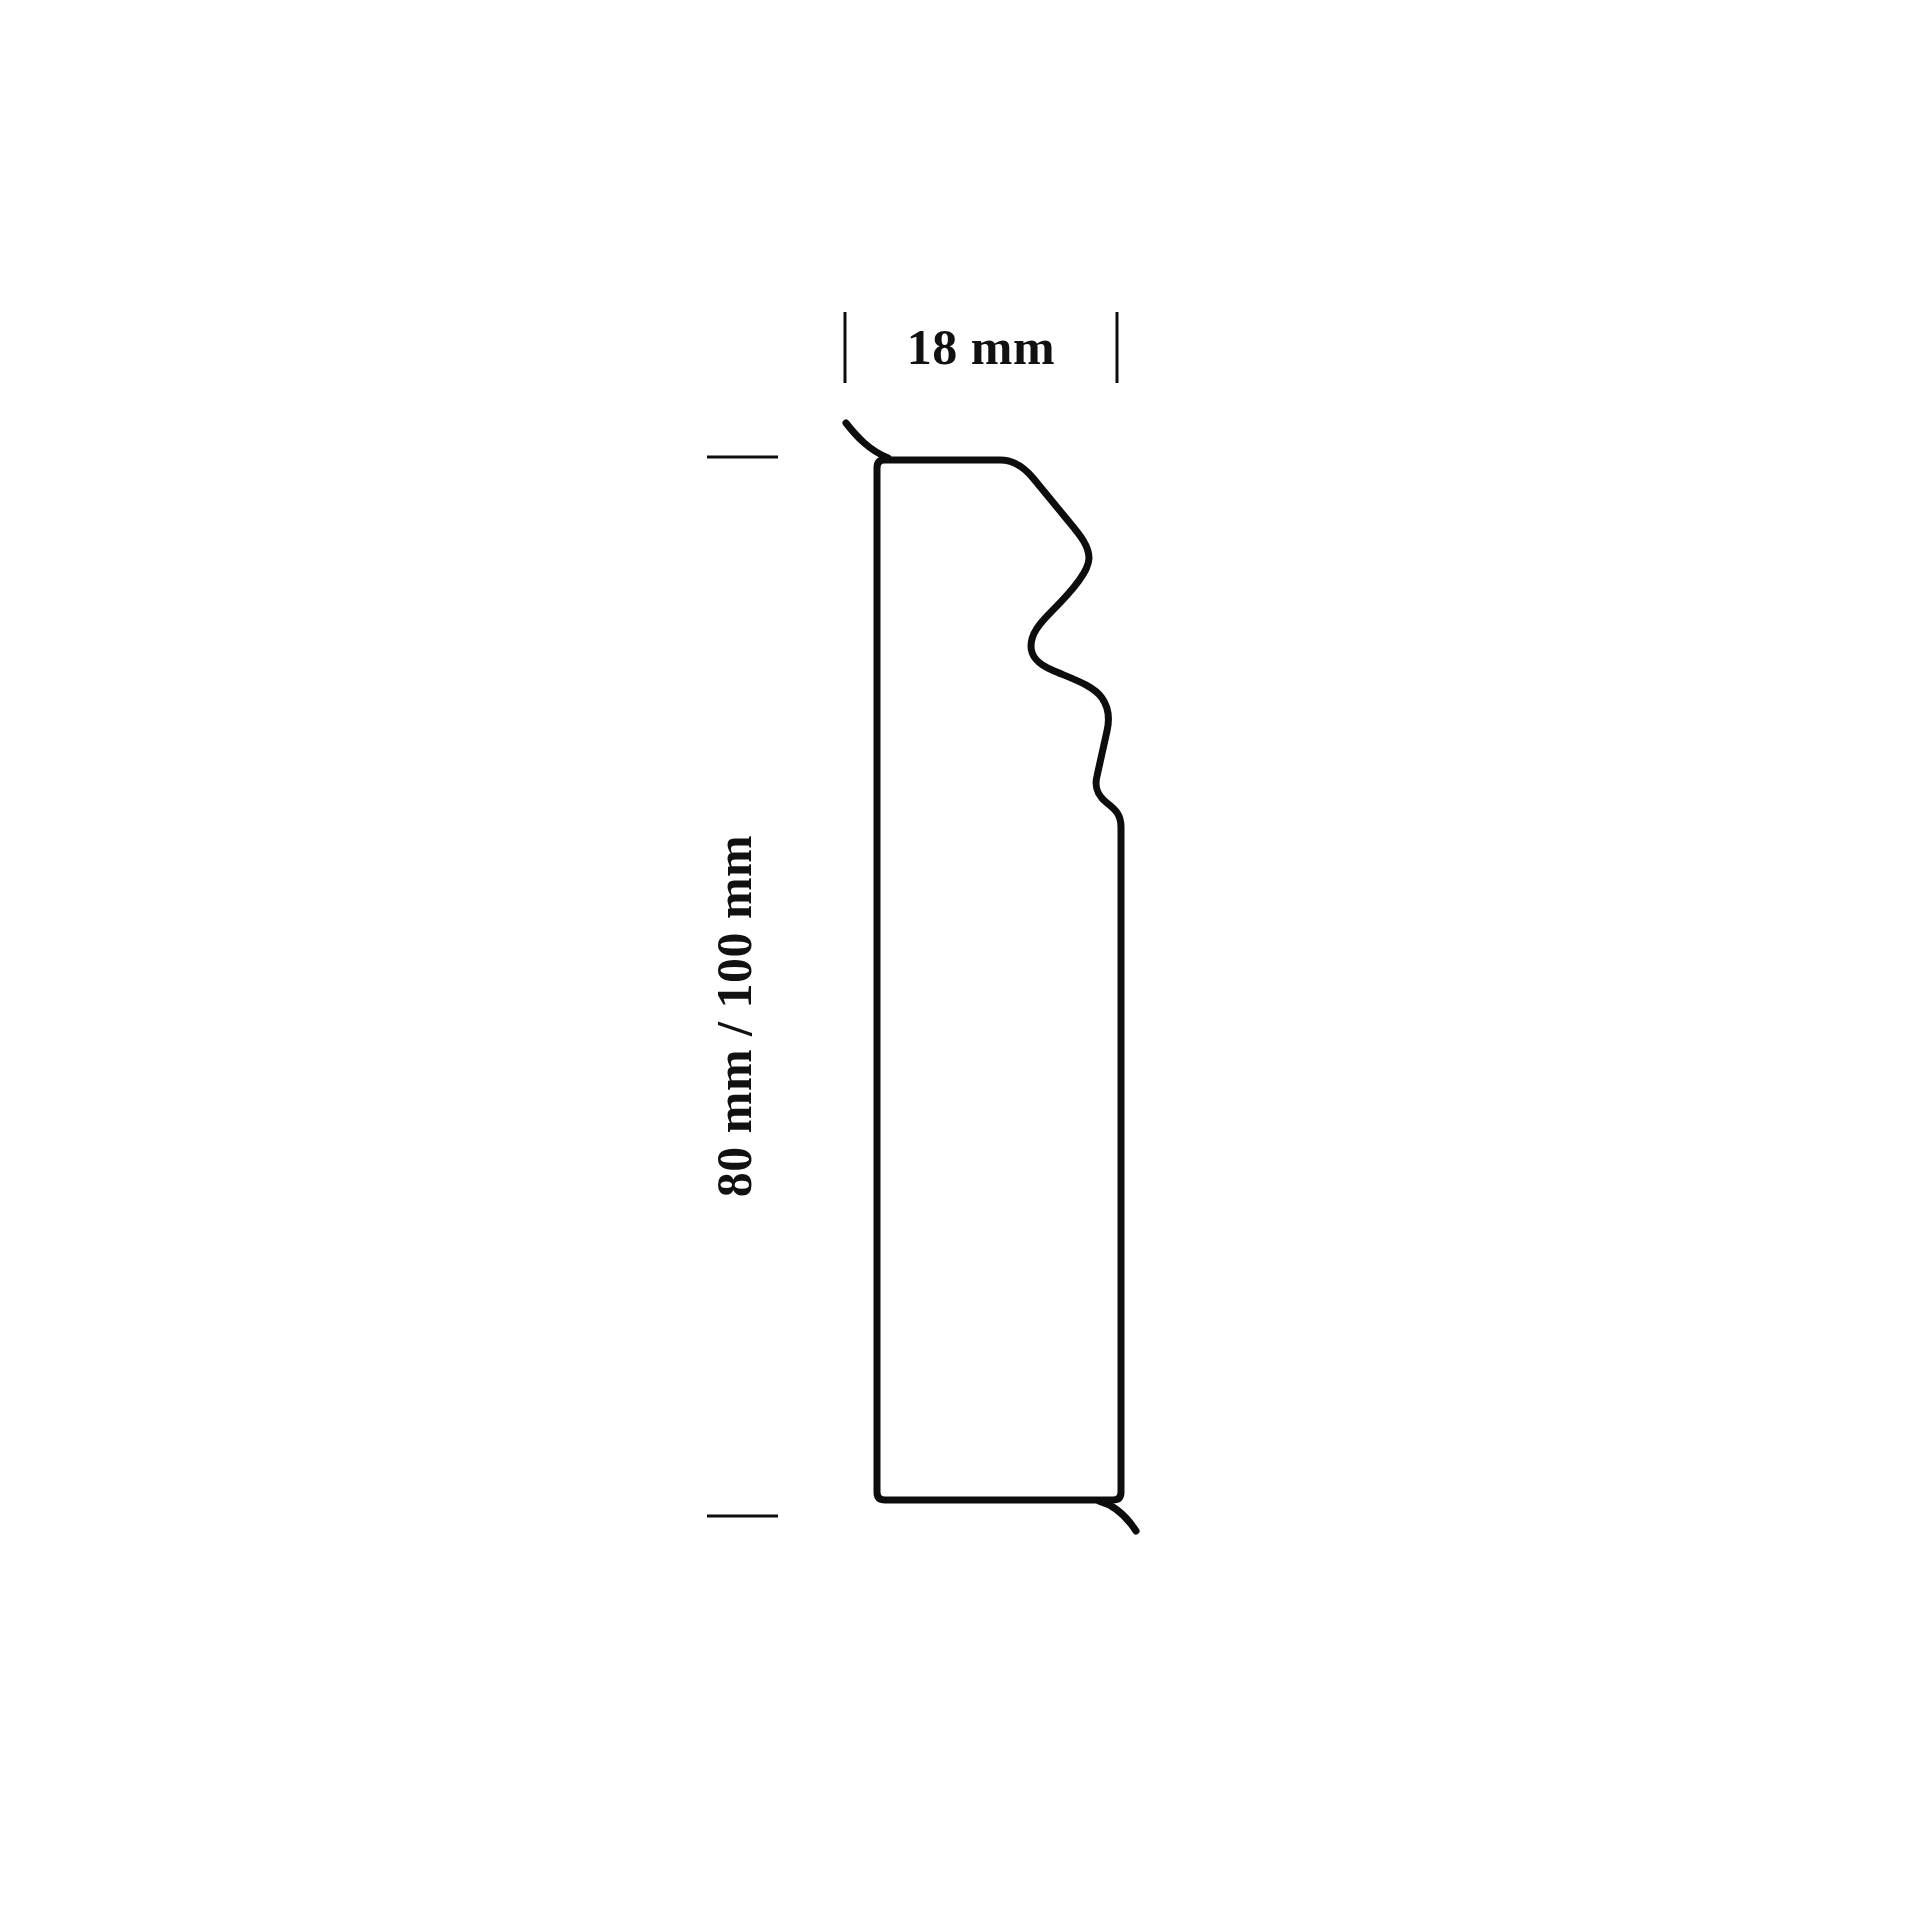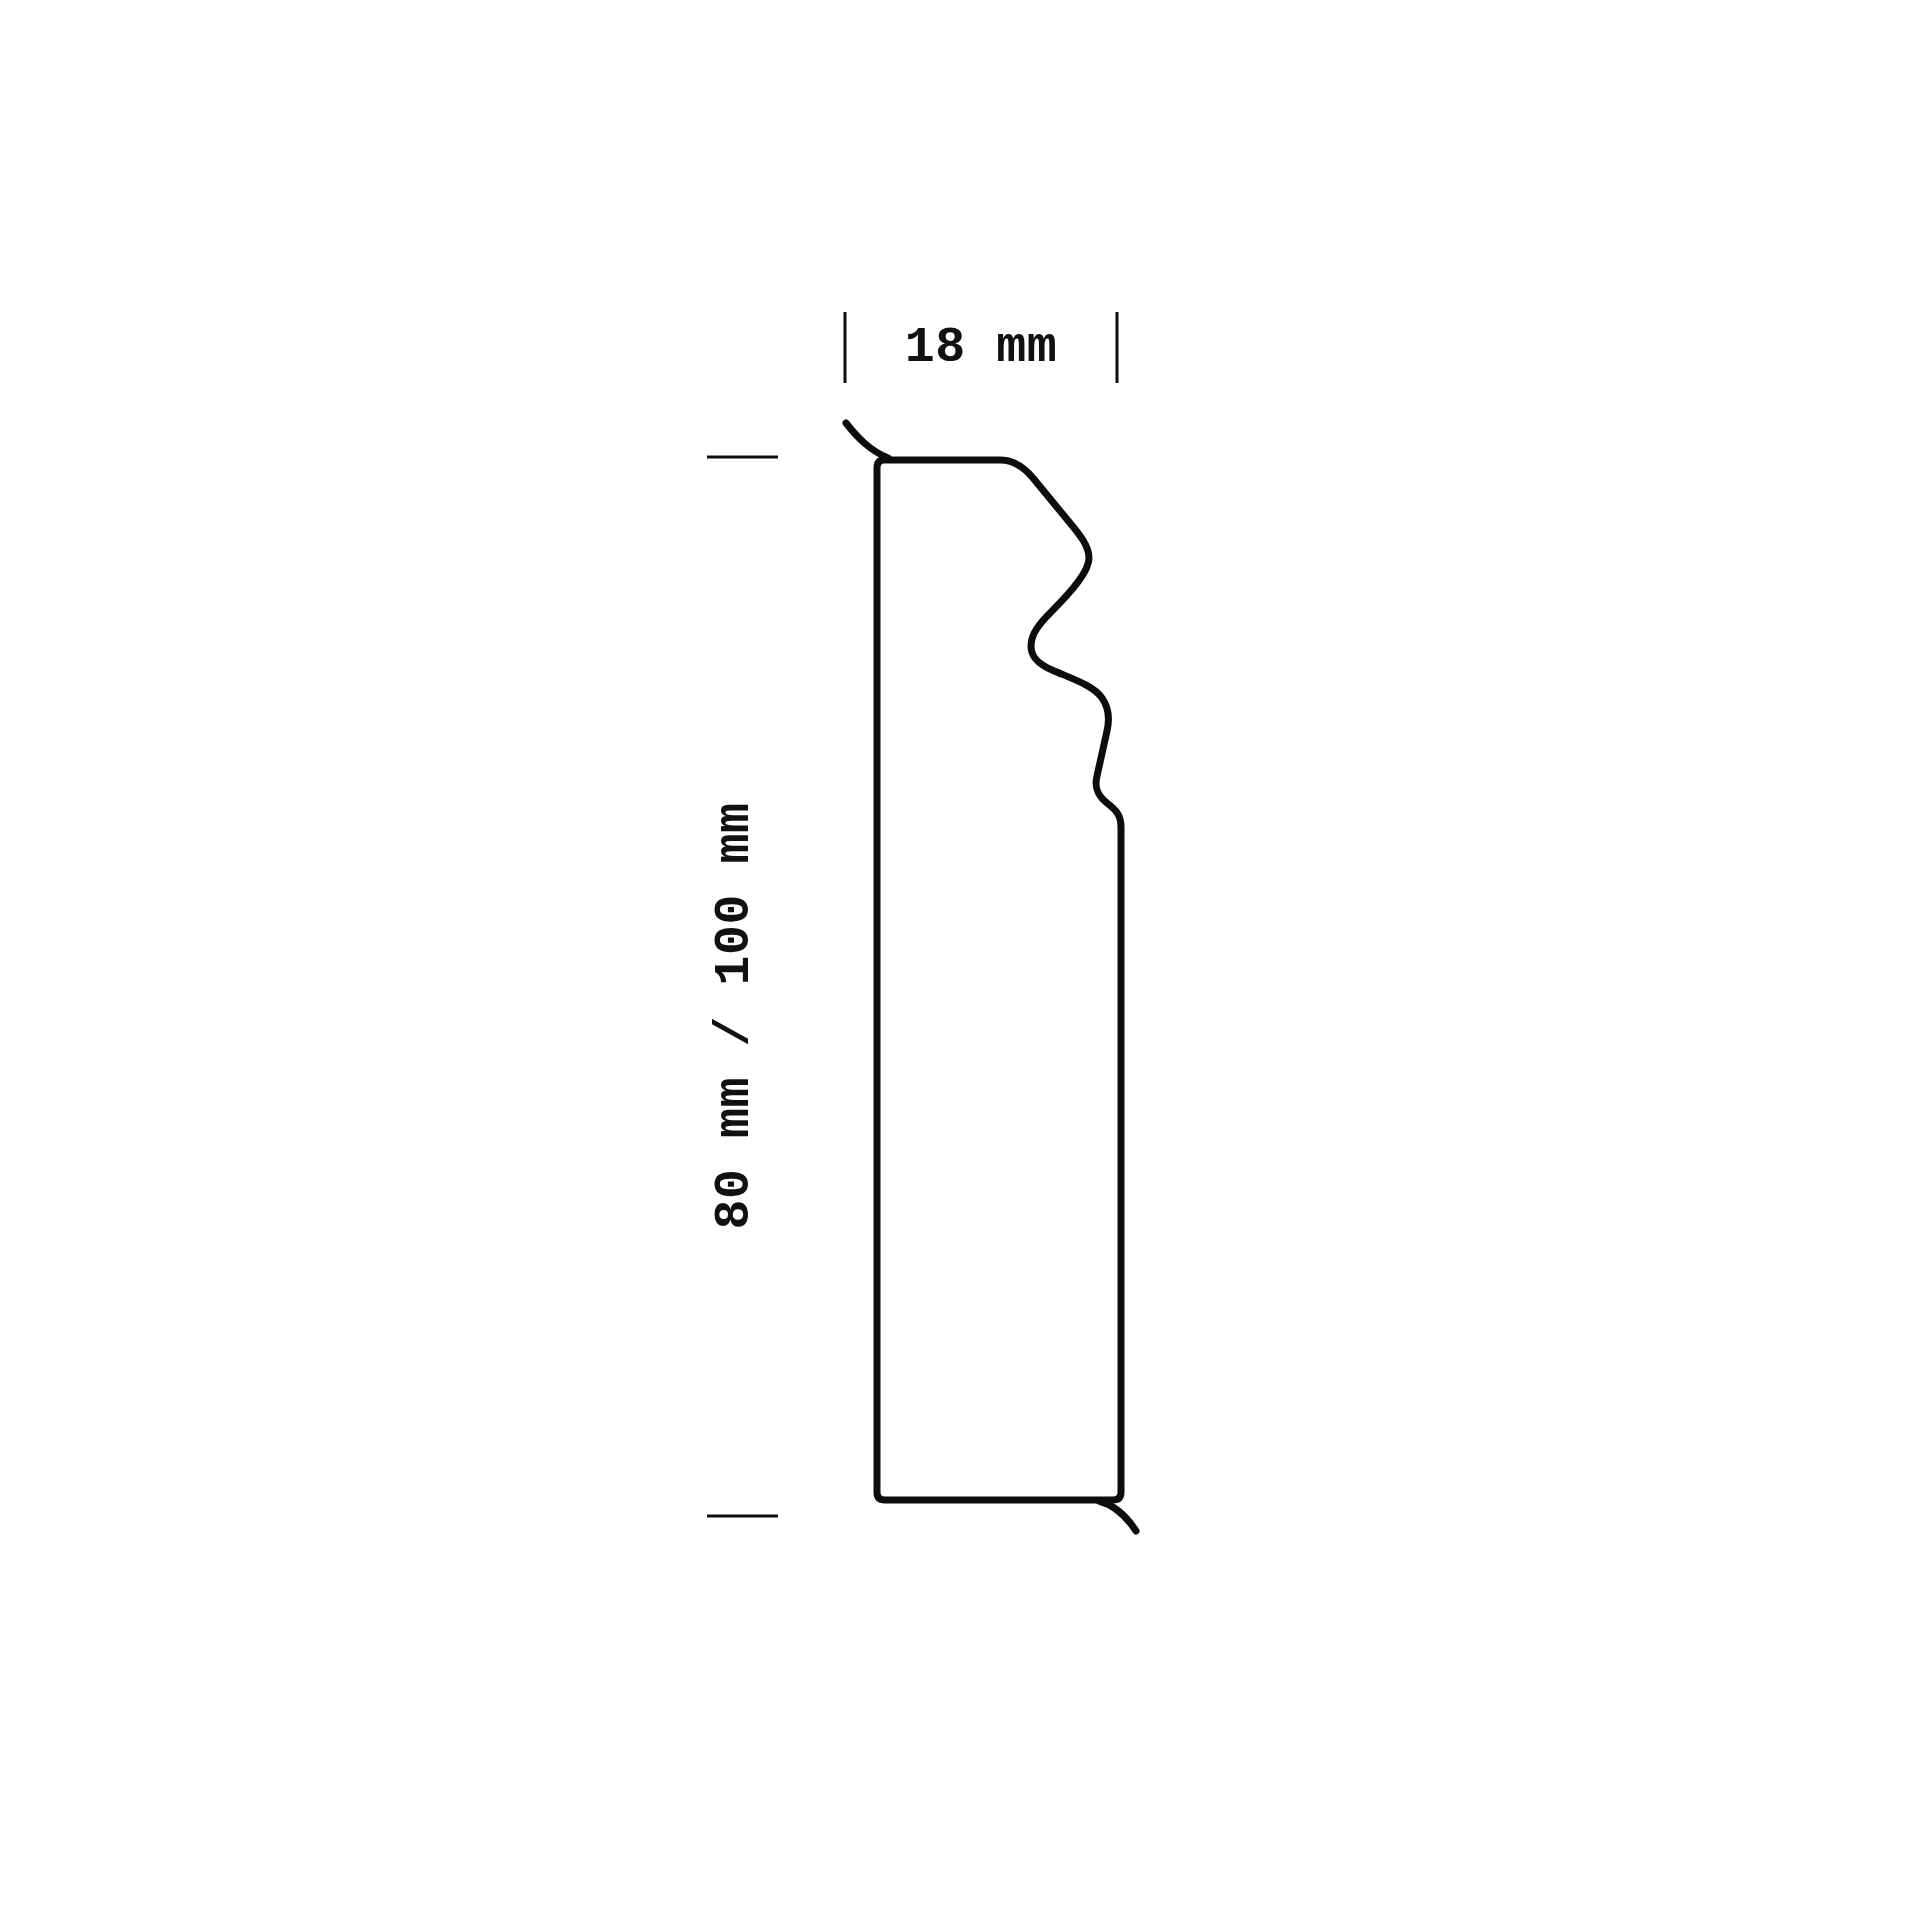--- a/index.html
+++ b/index.html
@@ -11,21 +11,21 @@
     margin:0;
     padding:0;
     background:var(--bg);
   }
   .canvas{
     position:relative;
     width:1748px;
     height:1920px;
     background:var(--bg);
     overflow:hidden;
-    font-family:Liberation Mono, monospace;
+    font-family:Liberation Serif, serif;
   }
   .drawing{
     position:absolute;
     left:0; top:0;
     width:1920px;
     height:1920px;
     display:block;
   }
   .dim-label{
     position:absolute;

